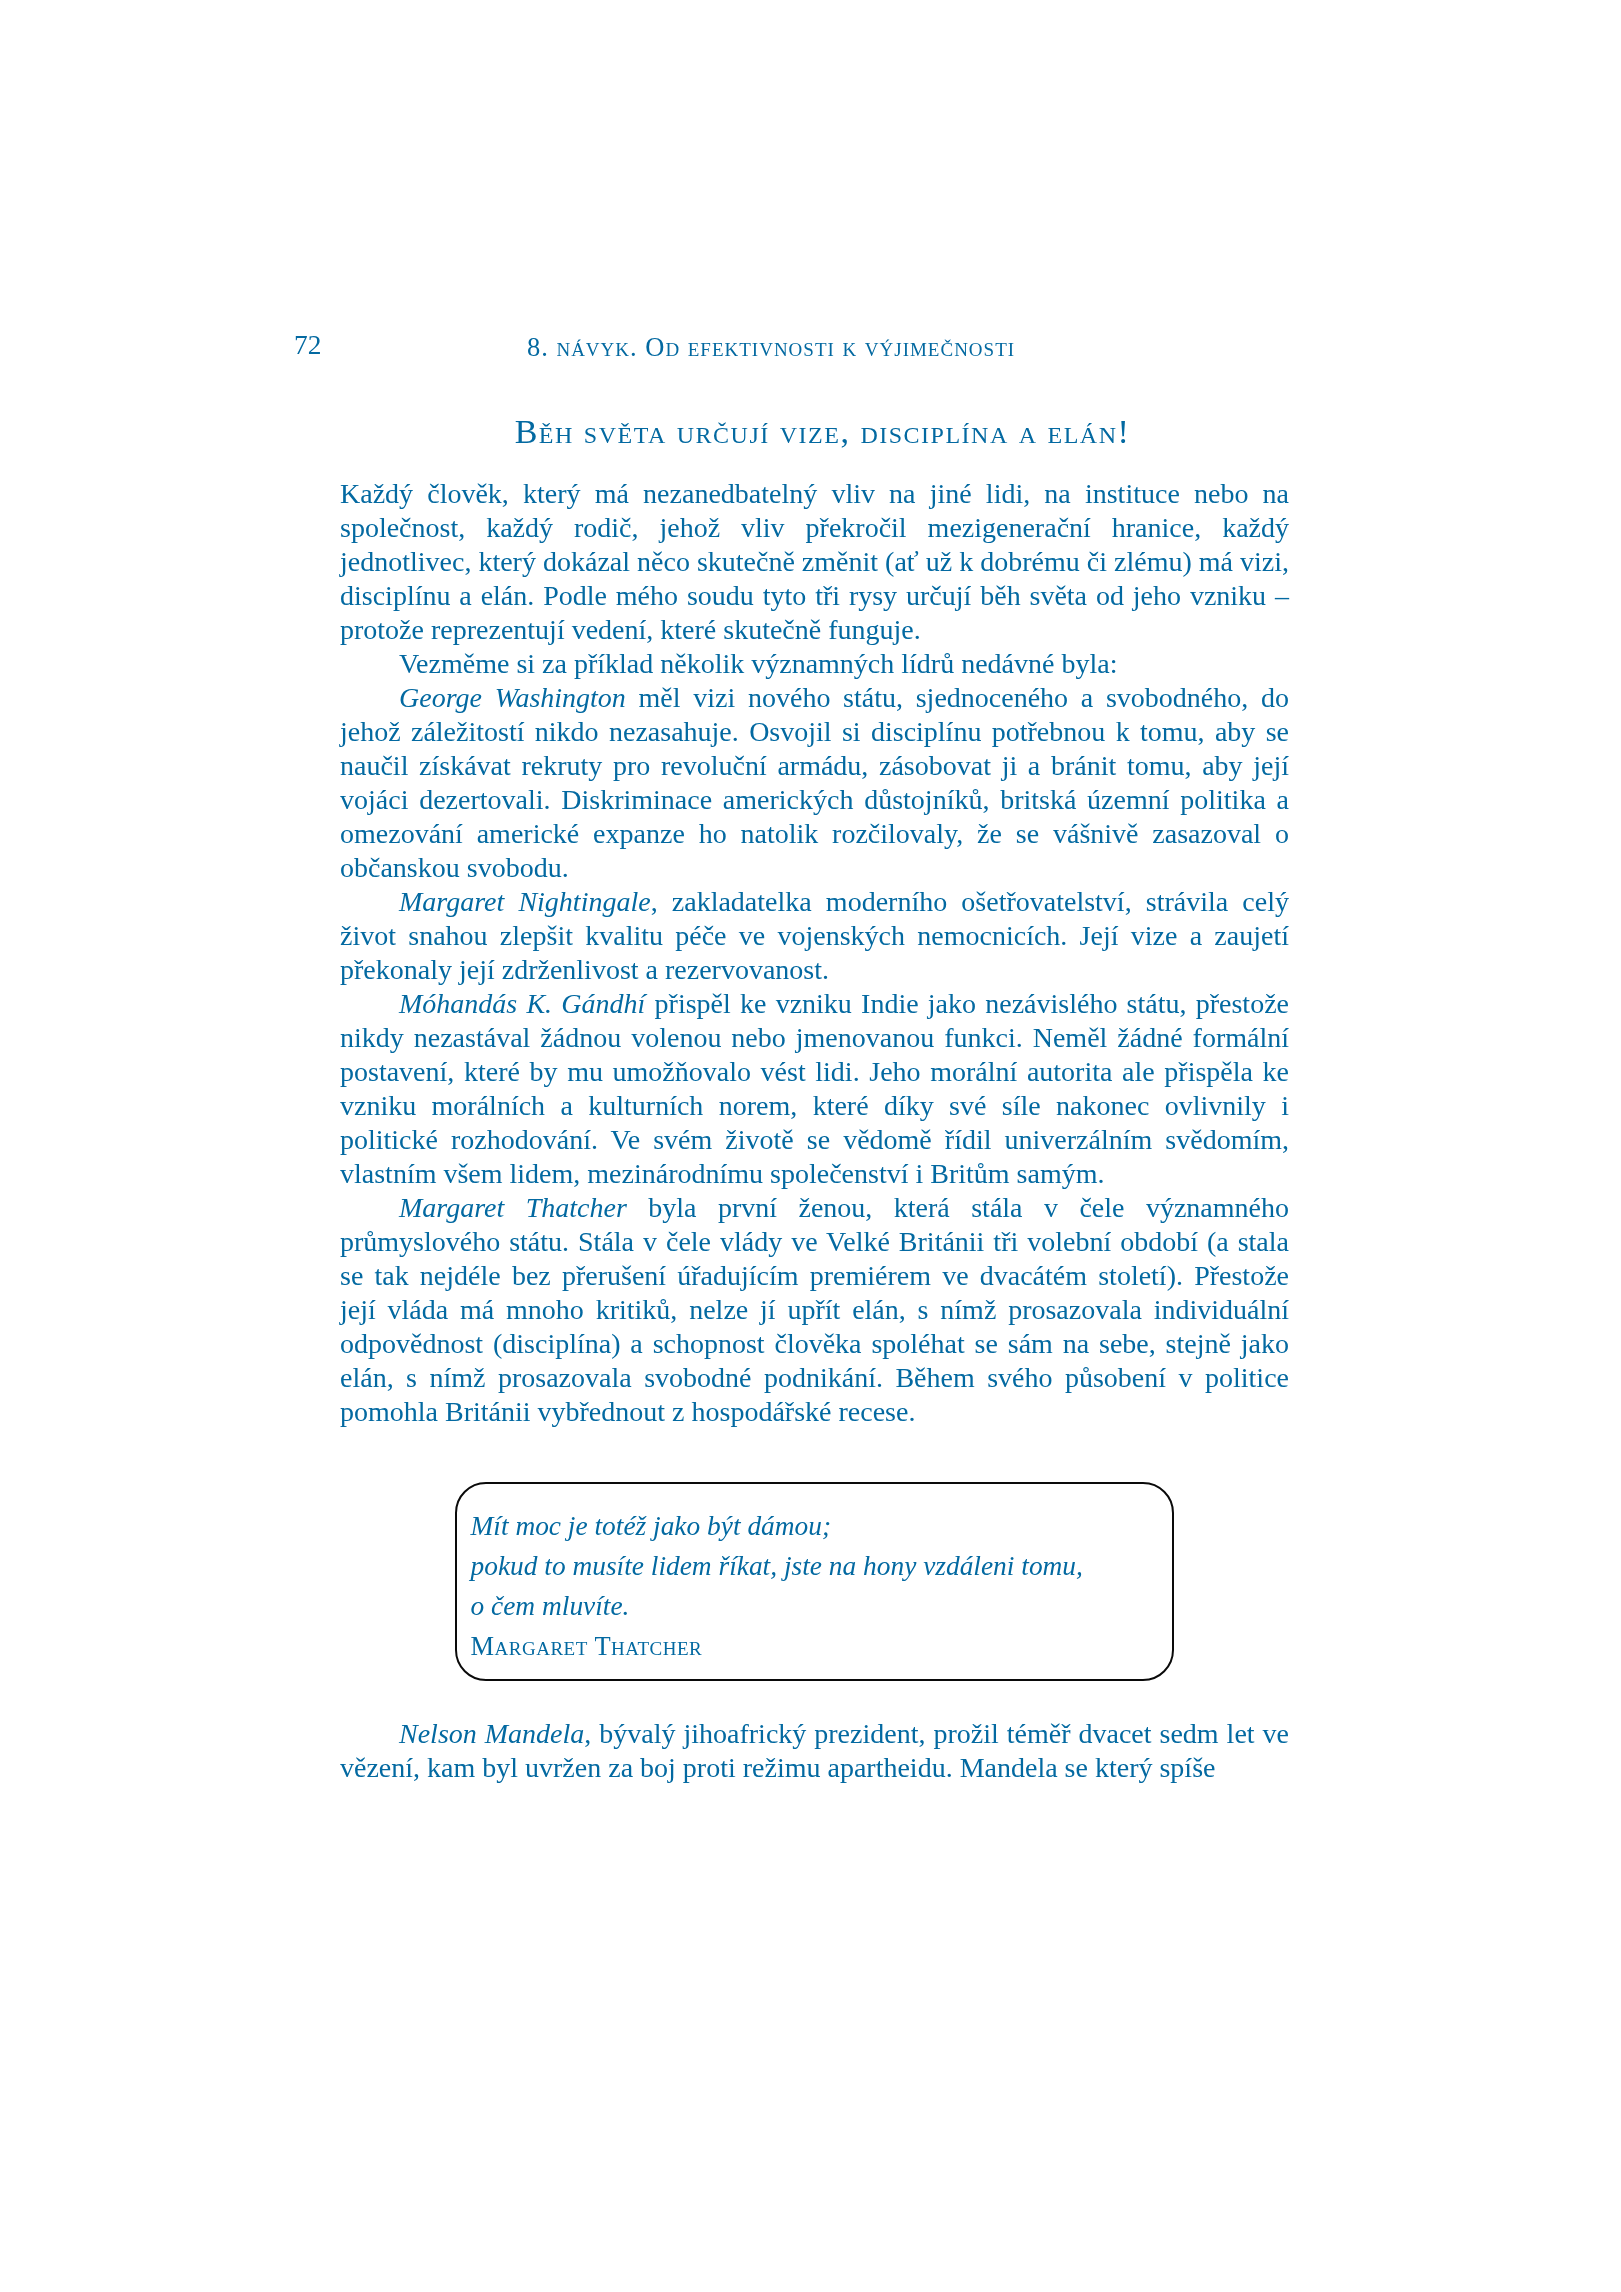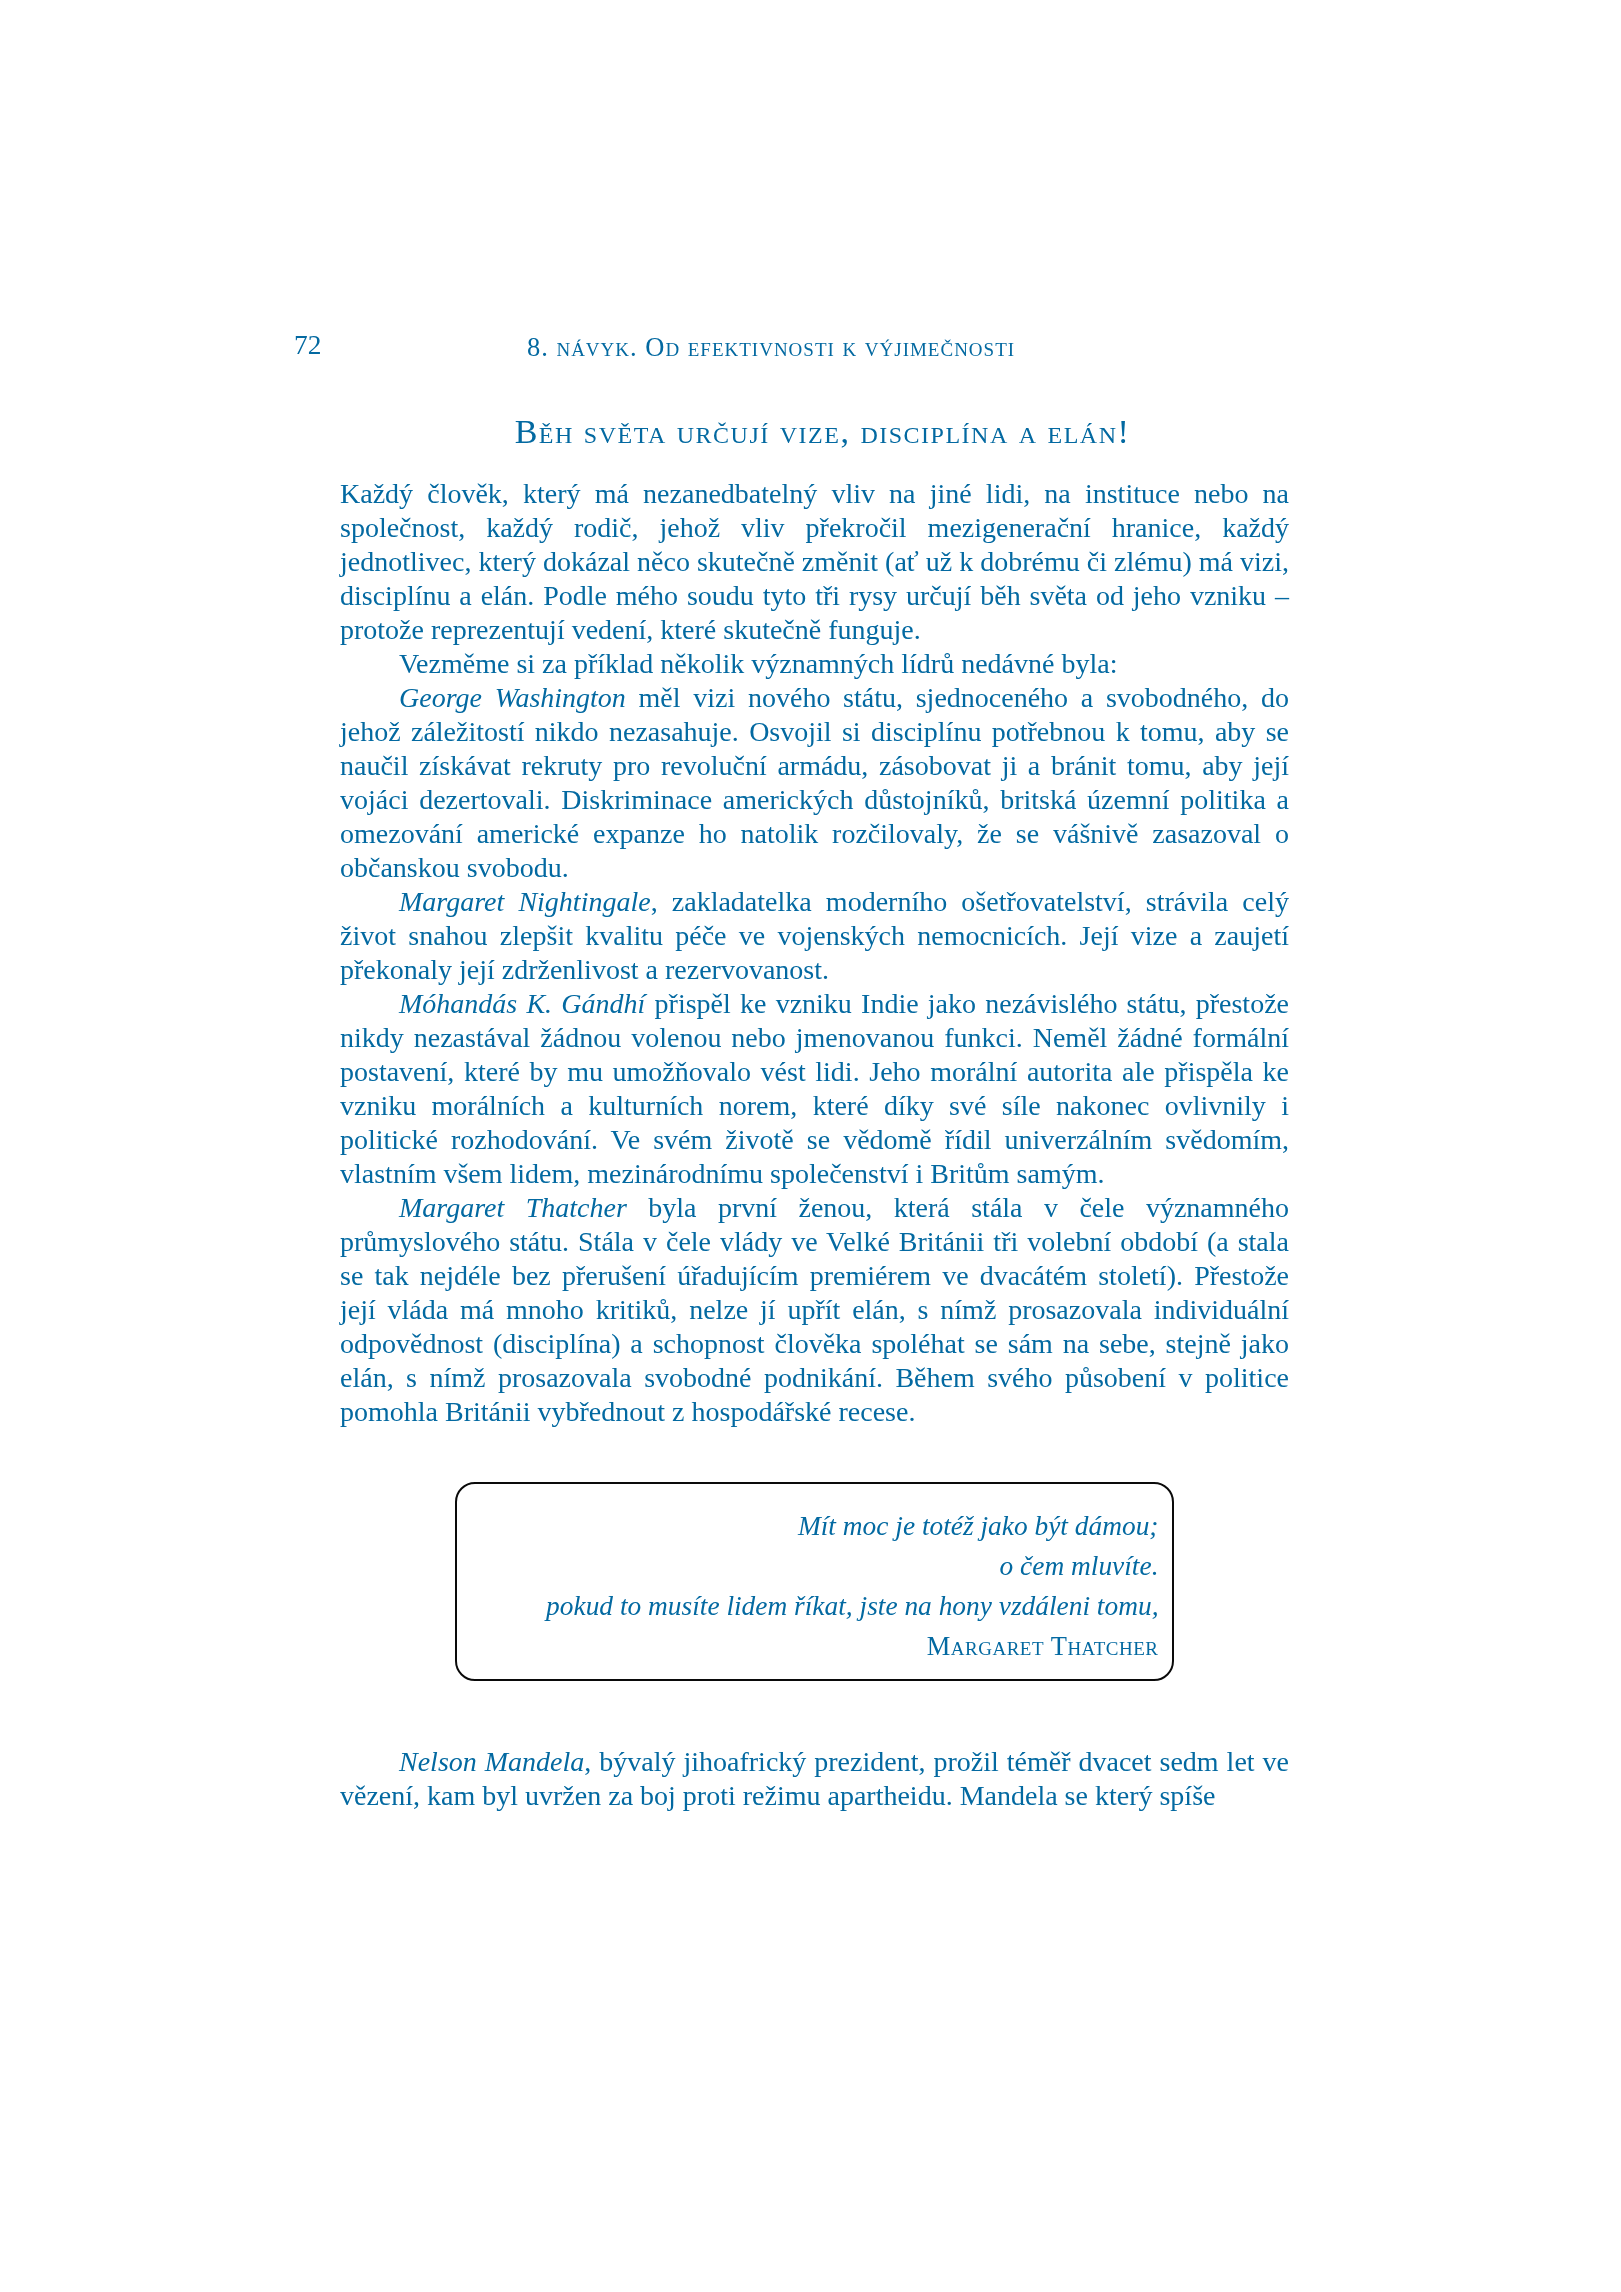--- a/index.html
+++ b/index.html
@@ -48,25 +48,25 @@
     left: 340px;
     width: 949px;
     font-size: 28px;
     line-height: 34px;
     text-align: justify;
   }
   .para { margin: 0; }
   .para.indent { text-indent: 59px; }
   .quote-box {
     width: 688px;
-    margin: 53px auto 64px;
+    margin: 53px auto 36px;
     border: 2.9px solid #0a0a0a;
-    border-radius: 20px;
+    border-radius: 31px;
     padding: 21.6px 13.7px 15.7px;
-    text-align: right;
+    text-align: left;
     text-indent: 0;
   }
   .quote-line {
     font-style: italic;
     font-size: 27.4px;
     line-height: 40px;
   }
   .quote-attribution {
     font-variant: small-caps;
     font-size: 26.5px;
@@ -92,22 +92,22 @@
         <p class="para"><span>Každý člověk, který má nezanedbatelný vliv na jiné lidi, na instituce nebo na společnost, každý rodič, jehož vliv překročil mezigenerační hranice, každý jednotlivec, který dokázal něco skutečně změnit (ať už k dobrému či zlému) má vizi, disciplínu a elán. Podle mého soudu tyto tři rysy určují běh světa od jeho vzniku – protože reprezentují vedení, které skutečně funguje.</span></p>
         <p class="para indent"><span>Vezměme si za příklad několik významných lídrů nedávné byla:</span></p>
         <p class="para indent"><i>George Washington</i><span> měl vizi nového státu, sjednoceného a svobodného, do jehož záležitostí nikdo nezasahuje. Osvojil si disciplínu potřebnou k tomu, aby se naučil získávat rekruty pro revoluční armádu, zásobovat ji a bránit tomu, aby její vojáci dezertovali. Diskriminace amerických důstojníků, britská územní politika a omezování americké expanze ho natolik rozčilovaly, že se vášnivě zasazoval o občanskou svobodu.</span></p>
         <p class="para indent"><i>Margaret Nightingale</i><span>, zakladatelka moderního ošetřovatelství, strávila celý život snahou zlepšit kvalitu péče ve vojenských nemocnicích. Její vize a zaujetí překonaly její zdrženlivost a rezervovanost.</span></p>
         <p class="para indent"><i>Móhandás K. Gándhí</i><span> přispěl ke vzniku Indie jako nezávislého státu, přestože nikdy nezastával žádnou volenou nebo jmenovanou funkci. Neměl žádné formální postavení, které by mu umožňovalo vést lidi. Jeho morální autorita ale přispěla ke vzniku morálních a kulturních norem, které díky své síle nakonec ovlivnily i politické rozhodování. Ve svém životě se vědomě řídil univerzálním svědomím, vlastním všem lidem, mezinárodnímu společenství i Britům samým.</span></p>
         <p class="para indent"><i>Margaret Thatcher</i><span> byla první ženou, která stála v čele významného průmyslového státu. Stála v čele vlády ve Velké Británii tři volební období (a stala se tak nejdéle bez přerušení úřadujícím premiérem ve dvacátém století). Přestože její vláda má mnoho kritiků, nelze jí upřít elán, s nímž prosazovala individuální odpovědnost (disciplína) a schopnost člověka spoléhat se sám na sebe, stejně jako elán, s nímž prosazovala svobodné podnikání. Během svého působení v politice pomohla Británii vybřednout z hospodářské recese.</span></p>
       </div>
 
     <div class="quote-box">
       <div class="quote-line">Mít moc je totéž jako být dámou;</div>
+      <div class="quote-line">pokud to musíte lidem říkat, jste na hony vzdáleni tomu,</div>
       <div class="quote-line">o čem mluvíte.</div>
-      <div class="quote-line">pokud to musíte lidem říkat, jste na hony vzdáleni tomu,</div>
       <div class="quote-attribution">Margaret Thatcher</div>
     </div>
 
     <div id="paras-after">
         <p class="para indent"><i>Nelson Mandela</i><span>, bývalý jihoafrický prezident, prožil téměř dvacet sedm let ve vězení, kam byl uvržen za boj proti režimu apartheidu. Mandela se který spíše</span></p>
       </div>
 
   </div>
 
 </div>

